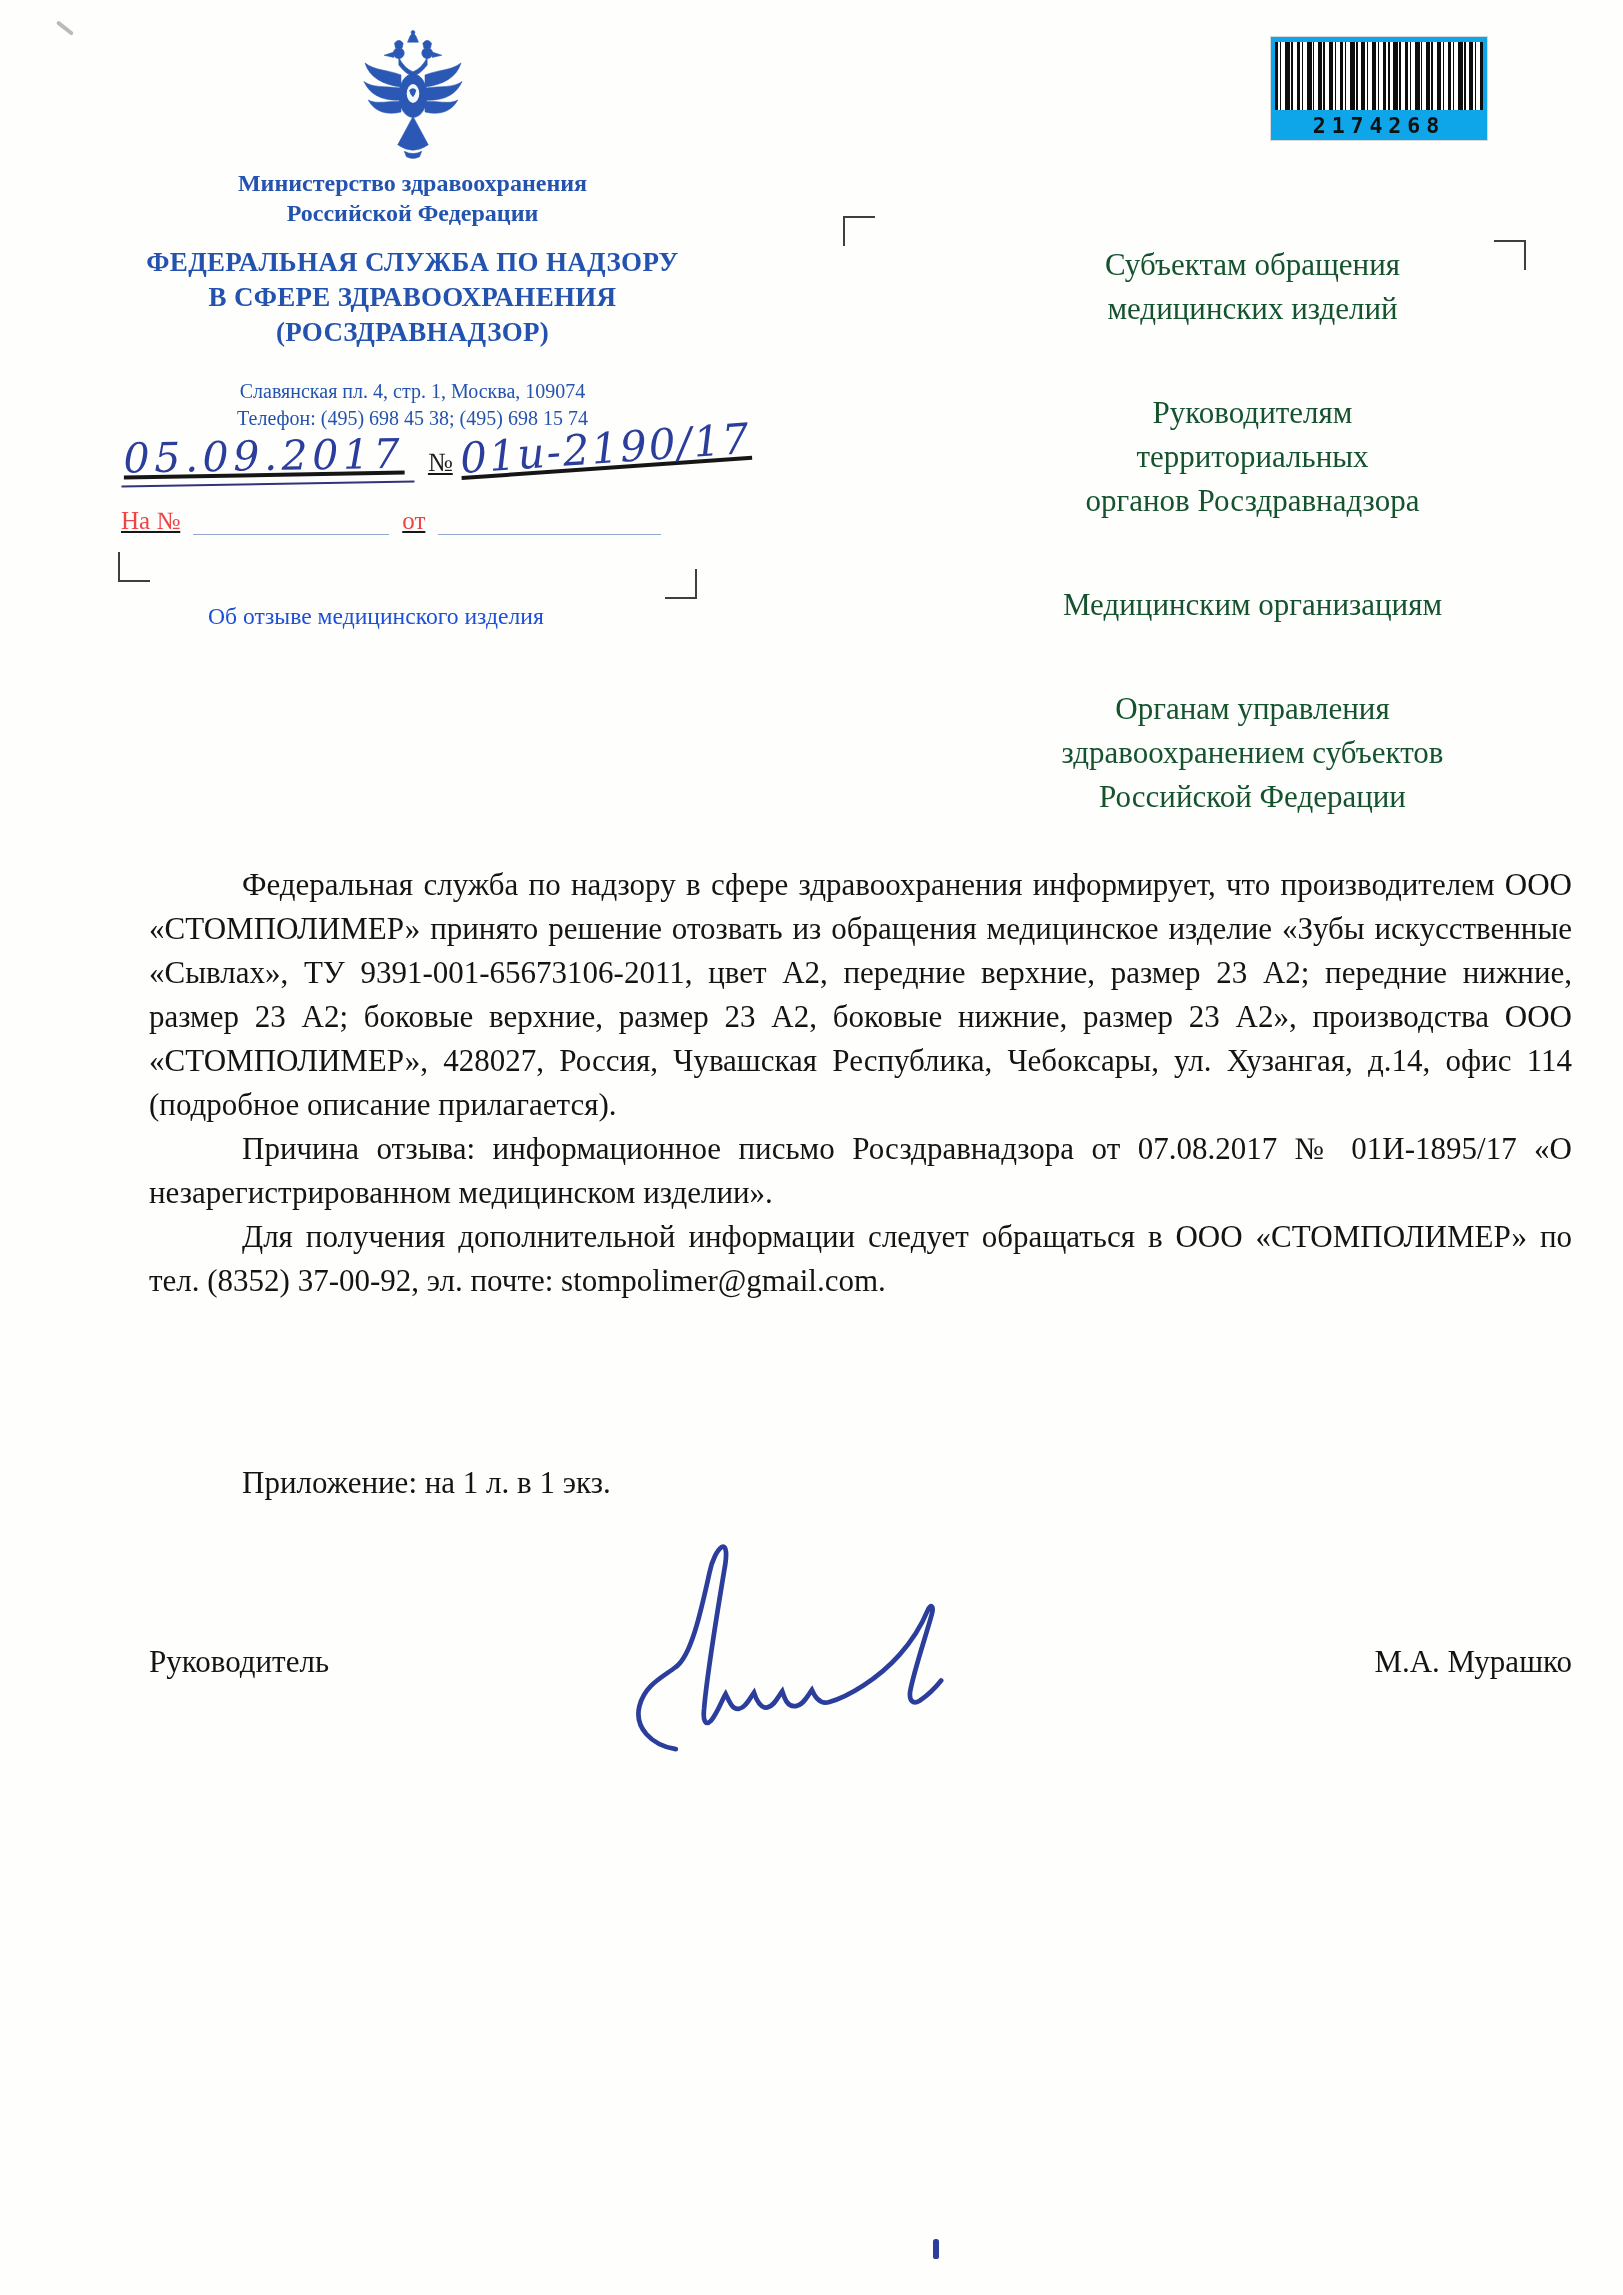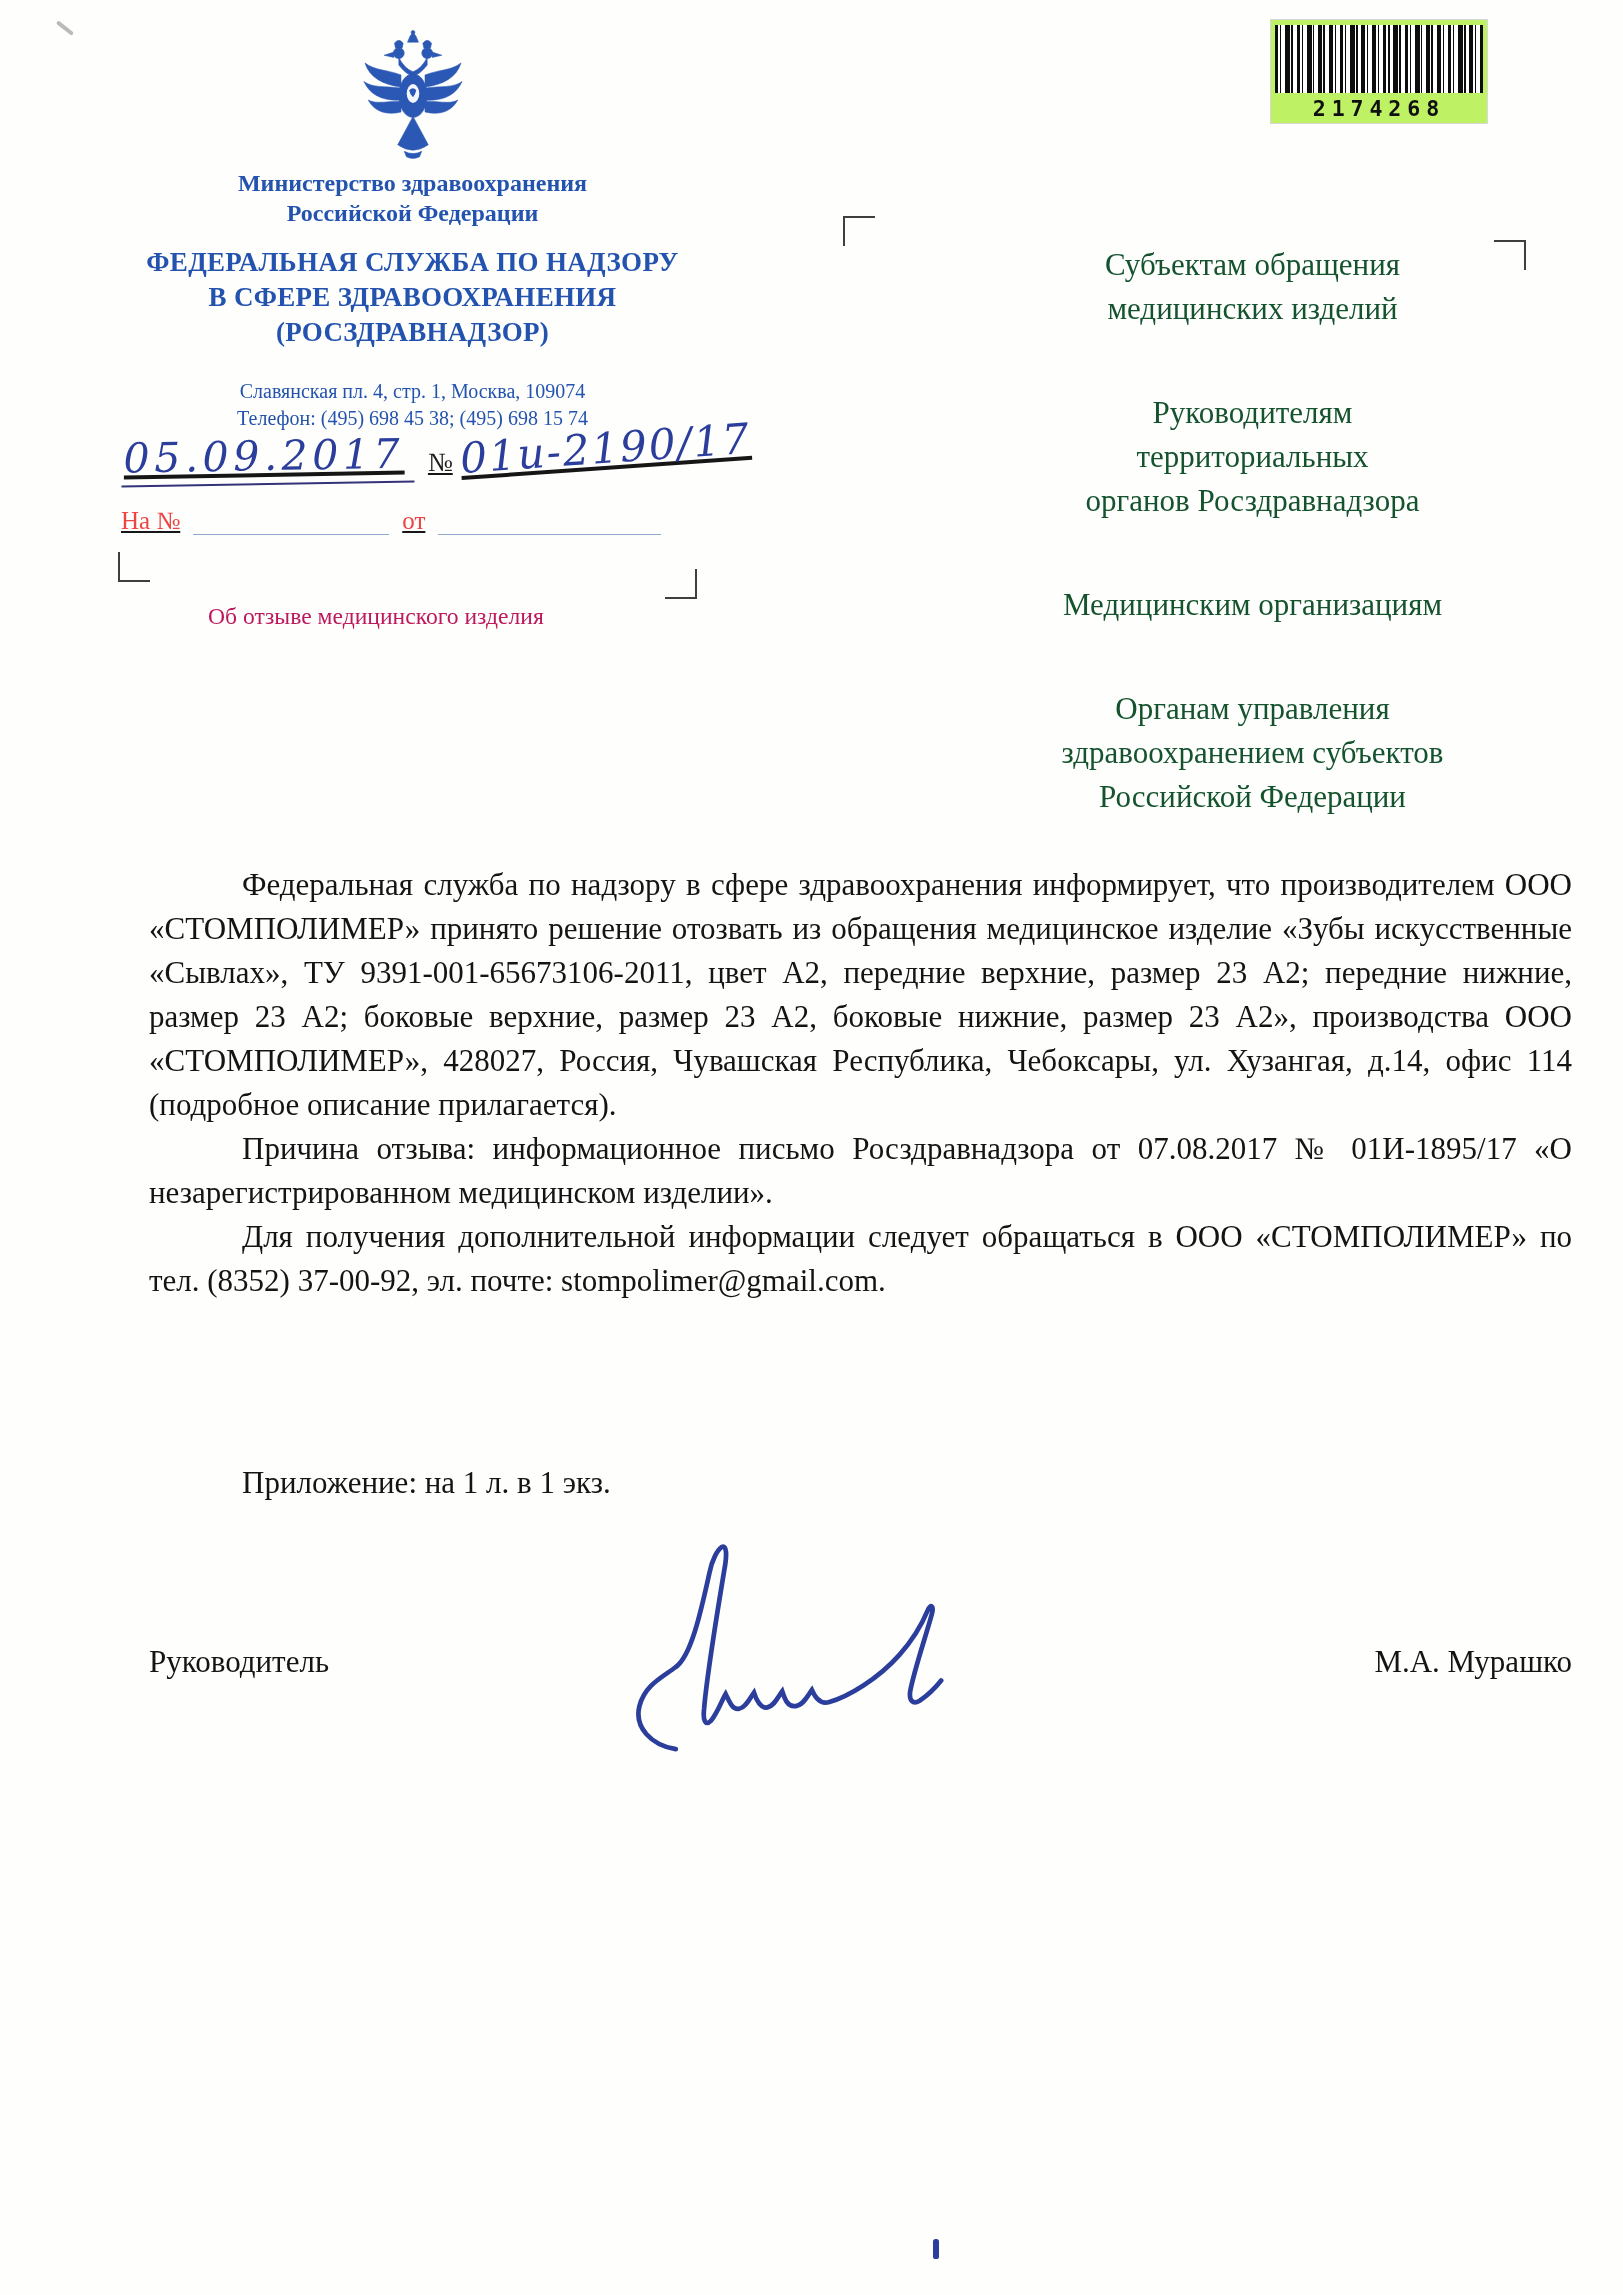--- a/index.html
+++ b/index.html
@@ -20,31 +20,31 @@
   .refblock{position:absolute;left:121px;top:432px;width:700px;text-decoration:underline;}
   .refline{display:flex;align-items:flex-end;}
   .hand{font-family:"DejaVu Serif",serif;font-style:italic;color:#2c3e9b;}
   .hand-date{font-size:41px;letter-spacing:4.6px;border-bottom:2px solid #33337a;padding:0 9.2px 2.6px 2.6px;transform:rotate(-1deg);}
   .no-sign{font-size:26px;color:#1d1d1d;margin:0 9.2px 6.5px 14.4px;}
   .hand-num{font-size:42px;letter-spacing:2px;transform:rotate(-4deg);transform-origin:left bottom;margin-bottom:1.3px;}
   .naline{margin-top:22px;display:flex;align-items:flex-end;gap:13px;font-size:25px;color:#ef4444;}
   .blank{display:inline-block;border-bottom:1.3px solid #93a7cc;height:27.5px;}
   .blank1{width:196px;}
   .blank2{width:223px;}
-  .subject{position:absolute;left:208px;top:603px;font-size:23.6px;color:#be185d;}
+  .subject{position:absolute;left:208px;top:603px;font-size:23.6px;color:#1d4ed8;}
 
   
   .mark{position:absolute;}
   .mark-a{left:843px;top:216px;width:30px;height:27.5px;border-left:2px solid #3f3f3f;border-top:2px solid #3f3f3f;}
   .mark-b{left:1494px;top:240px;width:30px;height:27.5px;border-right:2px solid #3f3f3f;border-top:2px solid #3f3f3f;}
   .mark-c{left:118px;top:552px;width:30px;height:27.5px;border-left:2px solid #3f3f3f;border-bottom:2px solid #3f3f3f;}
   .mark-d{left:665px;top:569px;width:30px;height:27.5px;border-right:2px solid #3f3f3f;border-bottom:2px solid #3f3f3f;}
 
   
-  .barcode{position:absolute;left:1271px;top:20px;width:208px;background:#bef264;outline:0.7px solid #d8d8d8;padding:5.2px 3.9px 2.6px;}
+  .barcode{position:absolute;left:1271px;top:37px;width:208px;background:#0ea5e9;outline:0.7px solid #d8d8d8;padding:5.2px 3.9px 2.6px;}
   .bars{height:68px;background:repeating-linear-gradient(90deg,
       #0d0d0d 0 3.3px,#fff 3.3px 5.2px,#0d0d0d 5.2px 6.5px,#fff 6.5px 10.5px,
       #0d0d0d 10.5px 15px,#fff 15px 16.4px,#0d0d0d 16.4px 17.7px,#fff 17.7px 21.6px);}
   .barcode-number{text-align:center;font-family:"DejaVu Sans Mono",monospace;font-size:21.6px;font-weight:bold;letter-spacing:5.9px;color:#101010;margin-top:2.6px;}
 
   
   .addressees{position:absolute;left:922px;top:243px;width:661px;text-align:center;font-size:31px;line-height:1.42;color:#14532d;}
   .addressee{white-space:pre-line;margin-bottom:60px;}
 
   

